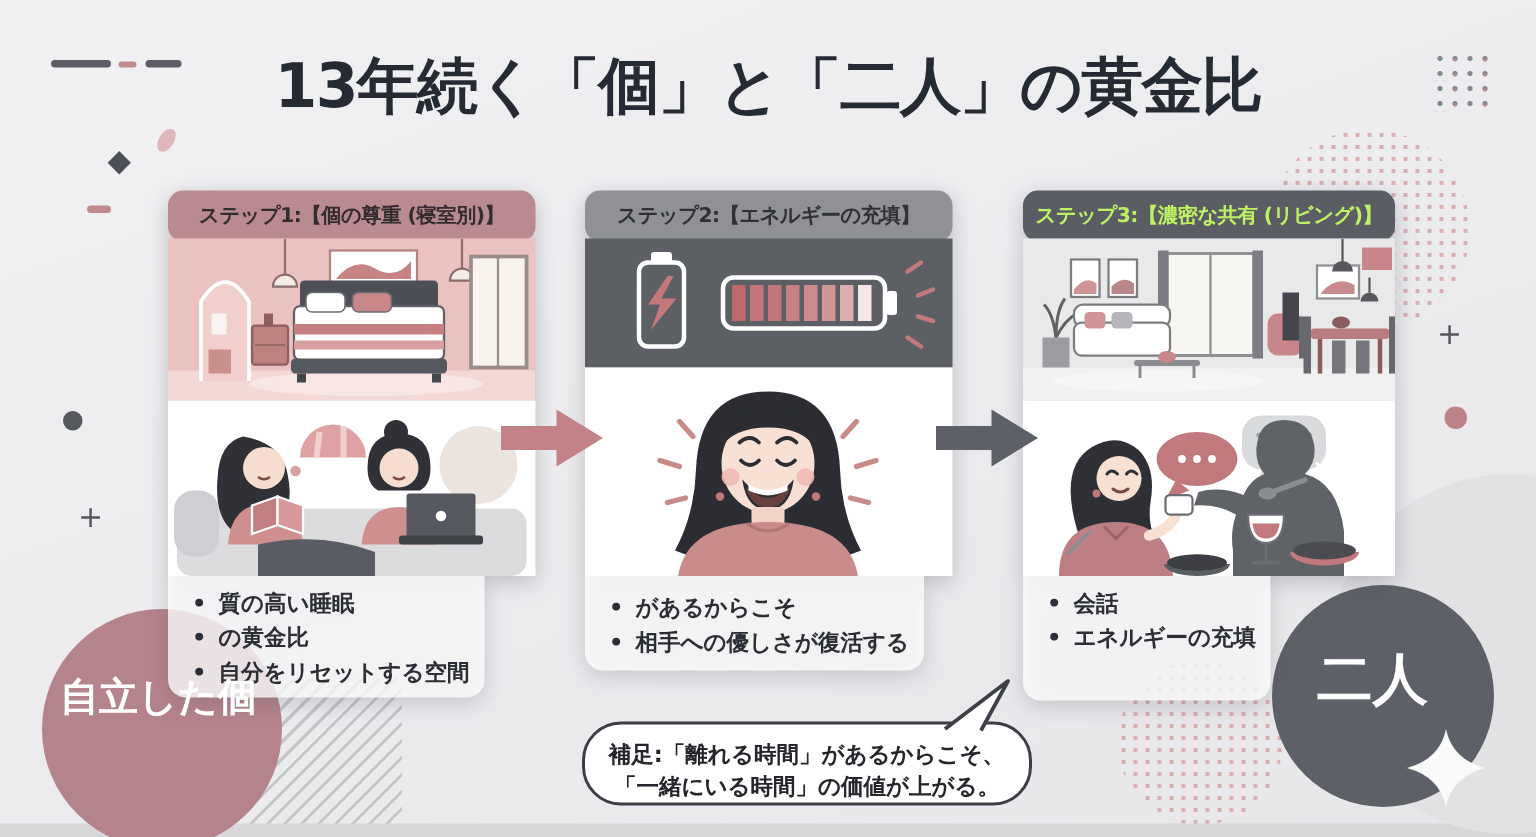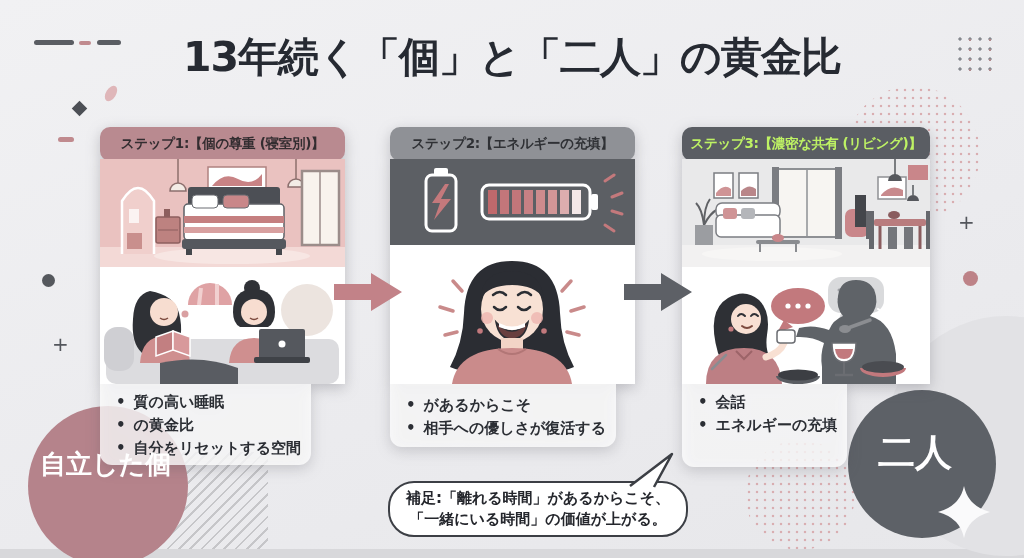--- a/index.html
+++ b/index.html
@@ -31,21 +31,21 @@
   
   .bigcircle{border-radius:50%;z-index:2;}
   .circle-rose{left:28px;top:406px;width:160px;height:160px;background:#b5838b;}
   .circle-dark{left:848px;top:390px;width:148px;height:148px;background:#5d6167;}
   .circle-label{color:#ffffff;font-weight:700;z-index:5;text-align:left;}
   .label-left{left:40px;top:447px;width:136px;font-size:26px;}
   .label-right{left:878px;top:428px;width:90px;font-size:37px;}
 
   
   .card{z-index:3;filter:drop-shadow(0 4px 7px rgba(70,70,80,.28));}
-  .card1{left:100px;top:127px;width:245px;height:338px;}
+  .card1{left:112px;top:127px;width:245px;height:338px;}
   .card2{left:390px;top:127px;width:245px;height:320px;}
   .card3{left:682px;top:127px;width:248px;height:340px;}
   .step-header{left:0;top:0;width:100%;height:34px;border-radius:10px;display:flex;align-items:center;
     justify-content:center;font-weight:700;font-size:13.5px;letter-spacing:-0.3px;box-sizing:border-box;padding:0 4px;}
   .h-rose{background:#b98a90;color:#332d30;}
   .h-gray{background:#8f9196;color:#2f3135;}
   .h-dark{background:#5a5d63;color:#bef264;}
   .sec{left:0;width:100%;overflow:hidden;}
   .sec svg{display:block;width:100%;height:100%;}
   .sec-bed{top:32px;height:108px;background:#eac2c0;}
@@ -60,21 +60,21 @@
   .bullets ul{margin:0;padding:0;list-style:none;}
   .bullets li{font-size:15px;font-weight:700;color:#2b2e34;line-height:23px;white-space:nowrap;}
   .bullets li::before{content:"\2022";margin-right:8px;}
 
   
   .arrow{z-index:4;width:68px;height:42px;}
   .arrow1{left:334px;top:271px;} .arrow2{left:624px;top:271px;}
 
   
   .callout{left:388px;top:481px;width:296px;height:52px;background:#ffffff;border:2px solid #3c3f45;
-    border-radius:26px;z-index:5;display:flex;flex-direction:column;align-items:center;justify-content:center;}
+    border-radius:26px;z-index:5;display:flex;flex-direction:column;align-items:center;justify-content:flex-end;}
   .callout div{font-size:15px;font-weight:700;color:#24262c;line-height:21px;white-space:nowrap;}
   .callout-tail{left:628px;top:452px;z-index:6;}
   .sparkle{left:938px;top:486px;z-index:4;}
 </style>
 </head>
 <body>
 
 <div id="stage">
 
   <div class="abs dash d-gray" style="left:34px;top:40px;width:40px;height:5px;"></div>

